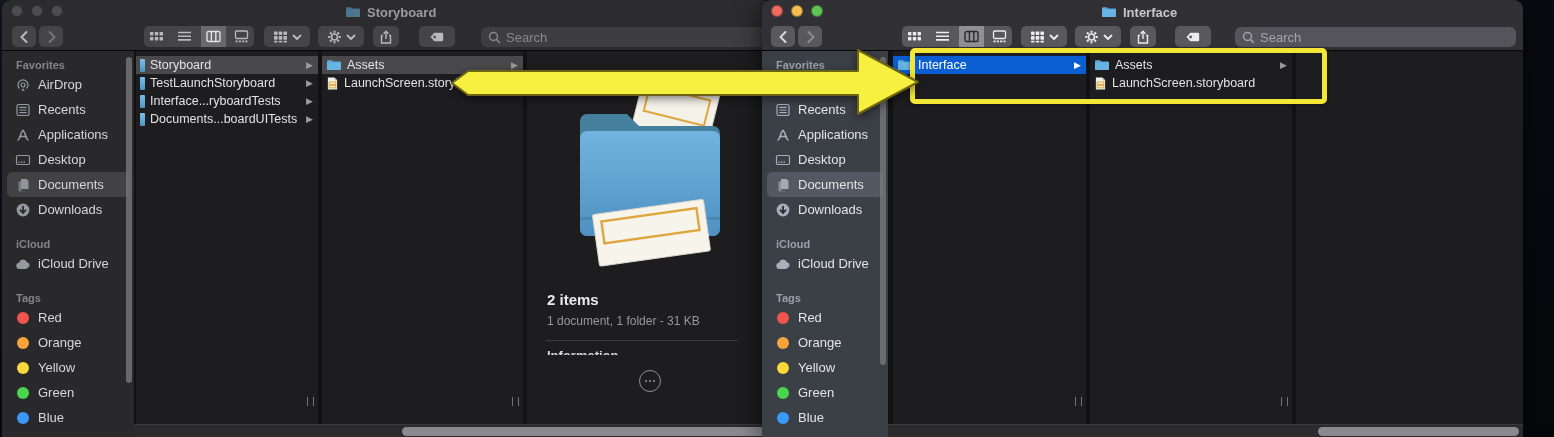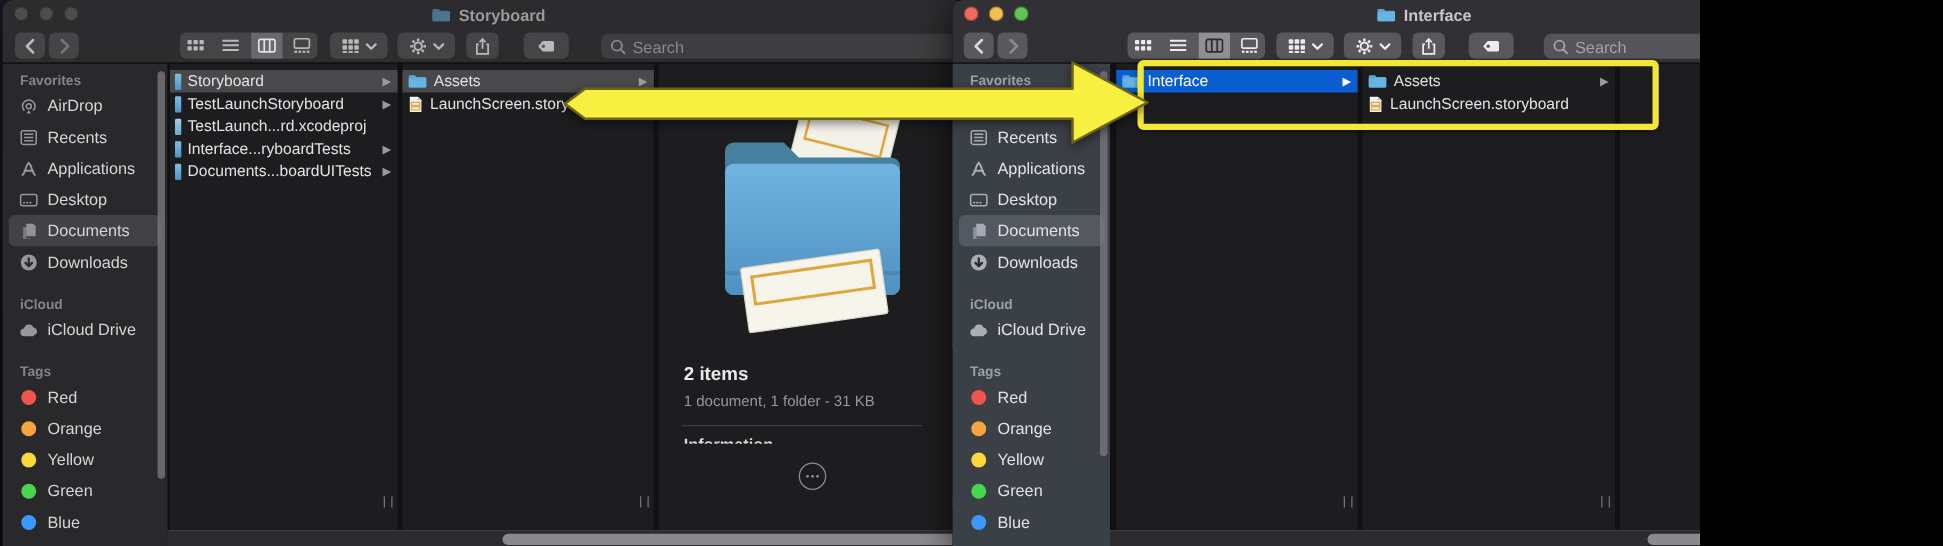--- a/index.html
+++ b/index.html
@@ -1,18 +1,18 @@
 <!DOCTYPE html>
 <html><head>
 <meta charset="utf-8">
 <style>
   * { margin:0; padding:0; box-sizing:border-box; }
   html,body { background:#000; }
   #screen {
-    position:relative; width:1360px; height:437px; overflow:hidden;
+    position:relative; width:1554px; height:437px; overflow:hidden;
     font-family:"Liberation Sans", sans-serif;
     background:linear-gradient(160deg,#151a24 0%,#0a0d13 40%,#05070b 100%);
   }
   
   .win { position:absolute; top:0; height:437px; background:#1d1d1f;
          border-radius:9px 9px 0 0; overflow:hidden;
          box-shadow:0 4px 26px rgba(0,0,0,.65); }
   .win-left  { left:2px;   width:770px; }
   .win-right { left:762px; width:761px; }
   .chrome { position:absolute; top:0; left:0; right:0; height:51px; border-bottom:1px solid #060606; }
@@ -407,24 +407,20 @@
             <span class="sliver"></span>
             <span>Storyboard</span>
             <span class="chev">▶</span>
           </div>
         <div class="row">
             <span class="sliver"></span>
             <span>TestLaunchStoryboard</span>
             <span class="chev">▶</span>
           </div>
         <div class="row">
-            <span class="sliver" style="background:linear-gradient(#9ecfe8,#6fa9cf)"></span>
-            <span>TestLaunch...rd.xcodeproj</span>
-          </div>
-        <div class="row">
             <span class="sliver"></span>
             <span>Interface...ryboardTests</span>
             <span class="chev">▶</span>
           </div>
         <div class="row">
             <span class="sliver"></span>
             <span>Documents...boardUITests</span>
             <span class="chev">▶</span>
           </div>
         <span class="rhandle" style="right:4px"></span>

